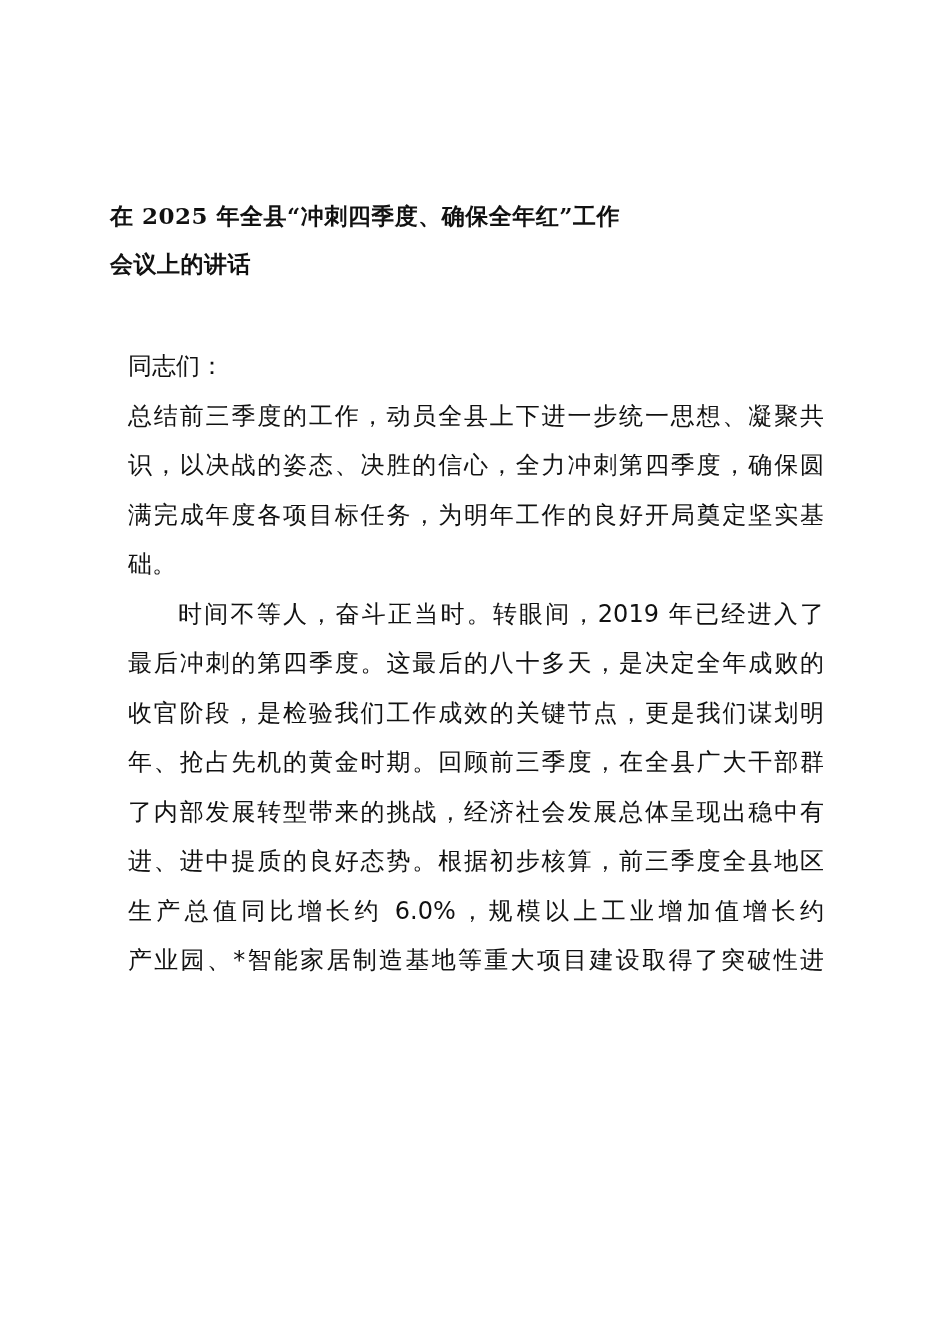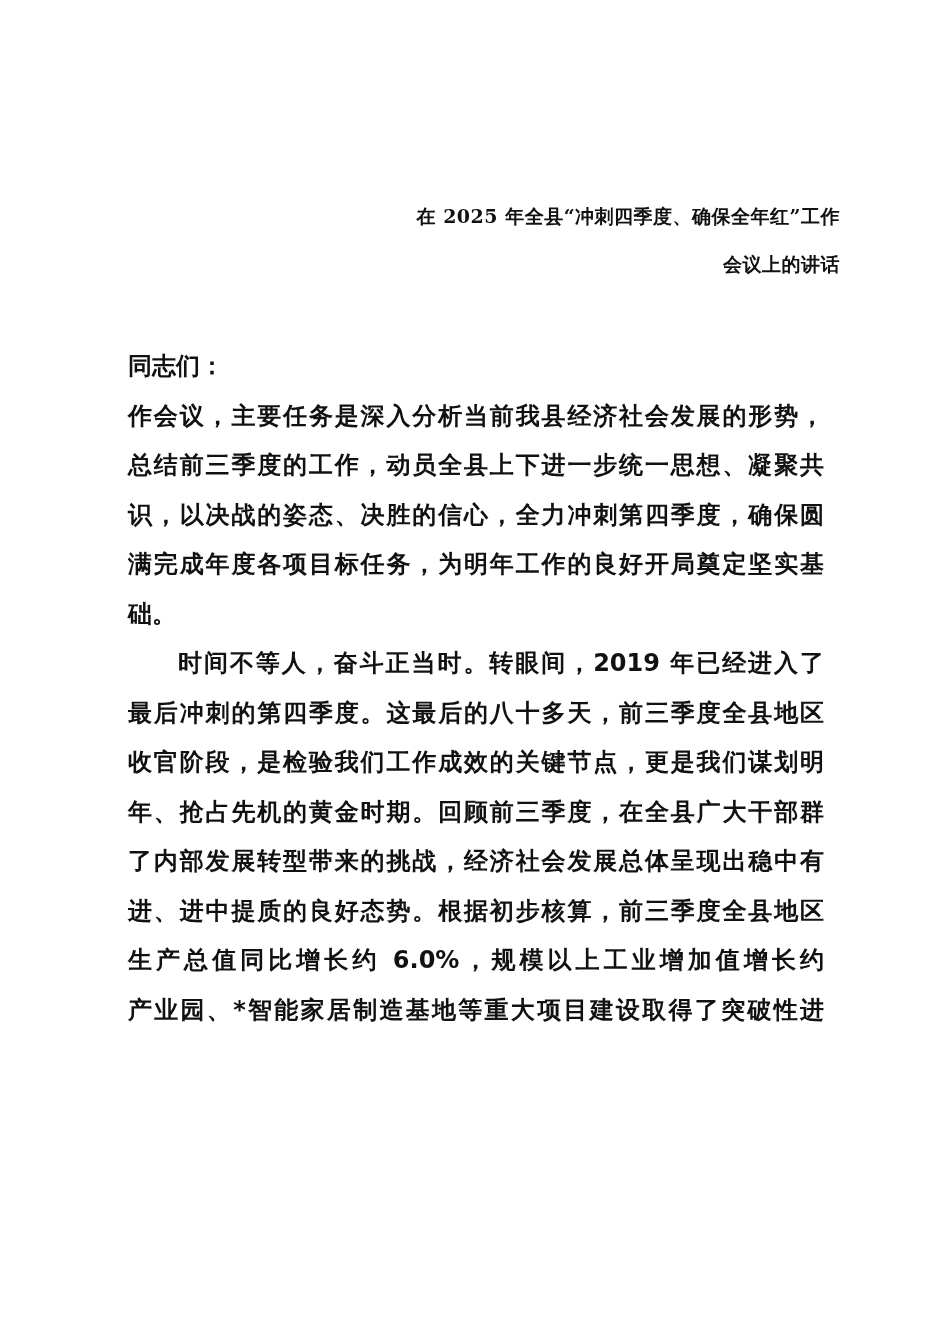--- a/index.html
+++ b/index.html
@@ -20,24 +20,24 @@
       top: 0;
       width: 950px;
       height: 1344px;
       background: #ffffff;
     }
     .title {
       position: absolute;
       left: 110px;
       top: 192px;
       width: 730px;
-      text-align: right;
+      text-align: left;
       font-family: "DejaVu Serif", "Liberation Serif", serif;
       font-weight: bold;
-      font-size: 19px;
+      font-size: 23px;
       line-height: 48px;
       letter-spacing: 0.5px;
       color: #111111;
     }
     .title .line {
       display: block;
       white-space: nowrap;
     }
     .body-text {
       position: absolute;
@@ -48,21 +48,20 @@
       font-size: 24px;
       line-height: 49.5px;
       color: #111111;
     }
     .body-text .line {
       display: block;
       white-space: nowrap;
       text-align: justify;
       text-align-last: justify;
       height: 49.5px;
-      font-weight: bold;
     }
     .body-text .line.last {
       text-align-last: left;
     }
     .body-text .line.indent {
       padding-left: 50px;
     }
   </style>
 </head>
 <body>
@@ -71,30 +70,29 @@
 
   <h1 class="title" style="margin:0;">
     <span class="line">在 2025 年全县“冲刺四季度、确保全年红”工作</span>
     <span class="line">会议上的讲话</span>
   </h1>
 
   <div class="body-text">
     <span class="line last">同志们：</span>
 
     <div>
-      <span class="line">作会议，主要任务是深入分析当前我县经济社会发展的形势，</span>
       <span class="line">总结前三季度的工作，动员全县上下进一步统一思想、凝聚共</span>
       <span class="line">识，以决战的姿态、决胜的信心，全力冲刺第四季度，确保圆</span>
       <span class="line">满完成年度各项目标任务，为明年工作的良好开局奠定坚实基</span>
       <span class="line last">础。</span>
     </div>
 
     <div>
       <span class="line indent">时间不等人，奋斗正当时。转眼间，2019 年已经进入了</span>
-      <span class="line">最后冲刺的第四季度。这最后的八十多天，前三季度全县地区</span>
+      <span class="line">最后冲刺的第四季度。这最后的八十多天，是决定全年成败的</span>
       <span class="line">收官阶段，是检验我们工作成效的关键节点，更是我们谋划明</span>
       <span class="line">年、抢占先机的黄金时期。回顾前三季度，在全县广大干部群</span>
       <span class="line">了内部发展转型带来的挑战，经济社会发展总体呈现出稳中有</span>
       <span class="line">进、进中提质的良好态势。根据初步核算，前三季度全县地区</span>
       <span class="line">生产总值同比增长约 6.0%，规模以上工业增加值增长约</span>
       <span class="line">产业园、*智能家居制造基地等重大项目建设取得了突破性进</span>
     </div>
   </div>
 
 </div>

